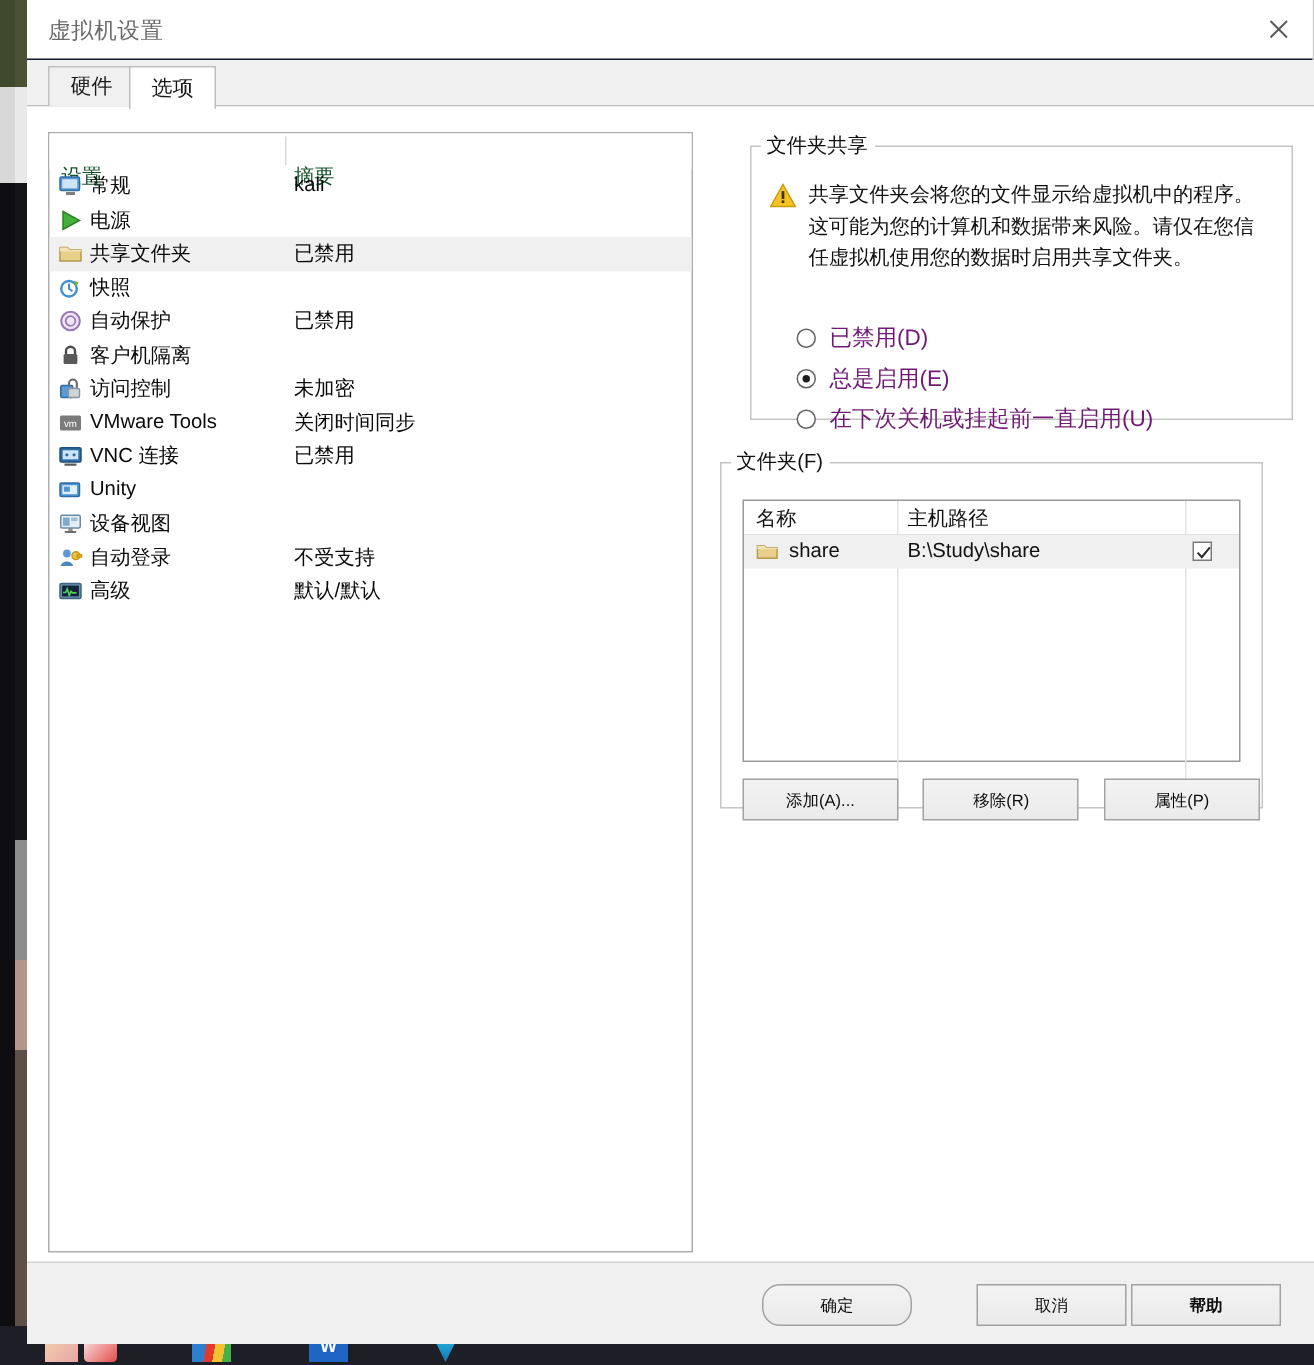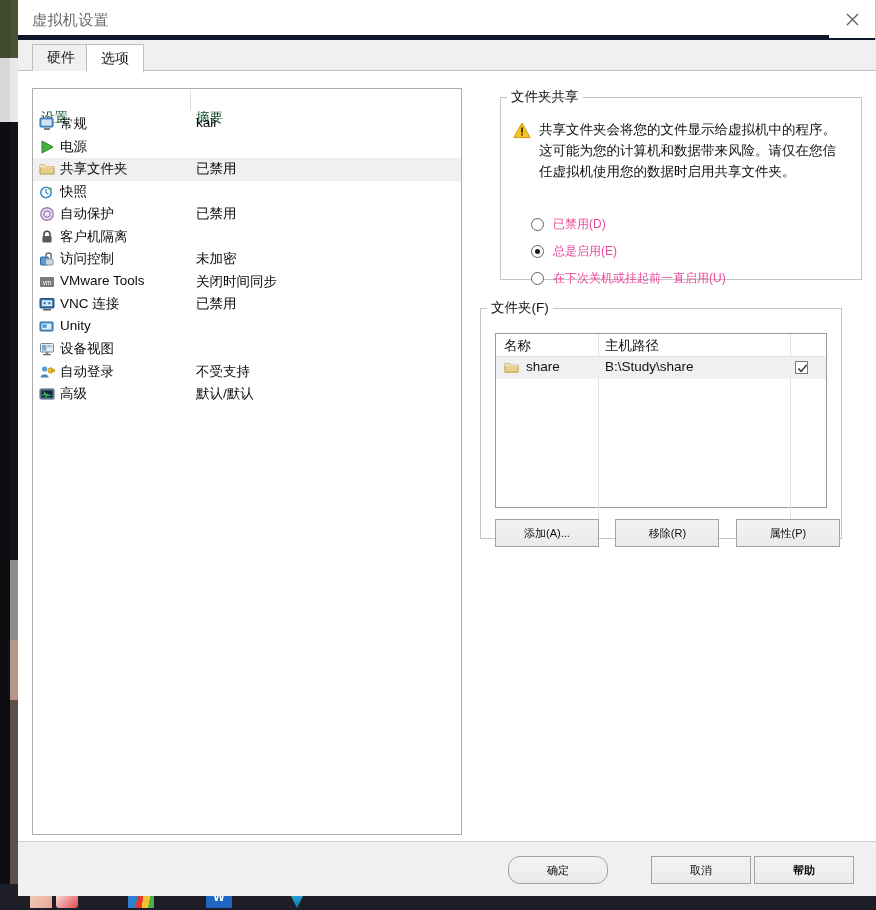--- a/index.html
+++ b/index.html
@@ -30,21 +30,21 @@
   }
   .tb-ico { position: absolute; bottom: 2px; width: 22px; height: 22px; }
 
   
   .dialog {
     position: absolute; left: 18px; top: 0; width: 858px; height: 896px;
     background: #f0f0f0; border: 1px solid #c8c8c8; border-top: none; border-left: none;
   }
   .titlebar {
     position: relative; height: 40px; background: #ffffff;
-    border-bottom: 5px solid #0f172a;
+    border-bottom: 1px solid #0f172a;
   }
   .title-text {
     position: absolute; left: 14px; top: 11px;
     font-size: 15px; color: #6b6b6b; letter-spacing: .4px;
   }
   .close-btn {
     position: absolute; right: 0; top: 0; width: 46px; height: 38px;
     display: flex; align-items: center; justify-content: center;
     cursor: default; background: #ffffff;
   }
@@ -125,21 +125,21 @@
   }
   .radio {
     width: 13px; height: 13px; border-radius: 50%;
     border: 1px solid #636363; background: #fff;
     position: relative; flex: none;
   }
   .radio.on::after {
     content: ""; position: absolute; left: 3px; top: 3px;
     width: 5px; height: 5px; border-radius: 50%; background: #1d1d1d;
   }
-  .radio-row .rl { margin-left: 9px; font-size: 12px; color: #ec4899; white-space: nowrap; }
+  .radio-row .rl { margin-left: 9px; font-size: 15px; color: #701a75; white-space: nowrap; }
 
   #grp-folders { left: 0; top: 211px; width: 362px; height: 240px; }
   .ftable {
     position: absolute; left: 14px; top: 16px; width: 332px; height: 175px;
     background: #fff; border: 1px solid #9a9a9a;
   }
   .ft-head { position: relative; height: 23px; border-bottom: 1px solid #e2e2e2; }
   .ft-head .hc { position: absolute; top: 3px; font-size: 13.5px; color: #111; }
   .ft-vsep { position: absolute; top: 0; width: 1px; height: 198px; background: #e2e2e2; }
   .ft-row {

